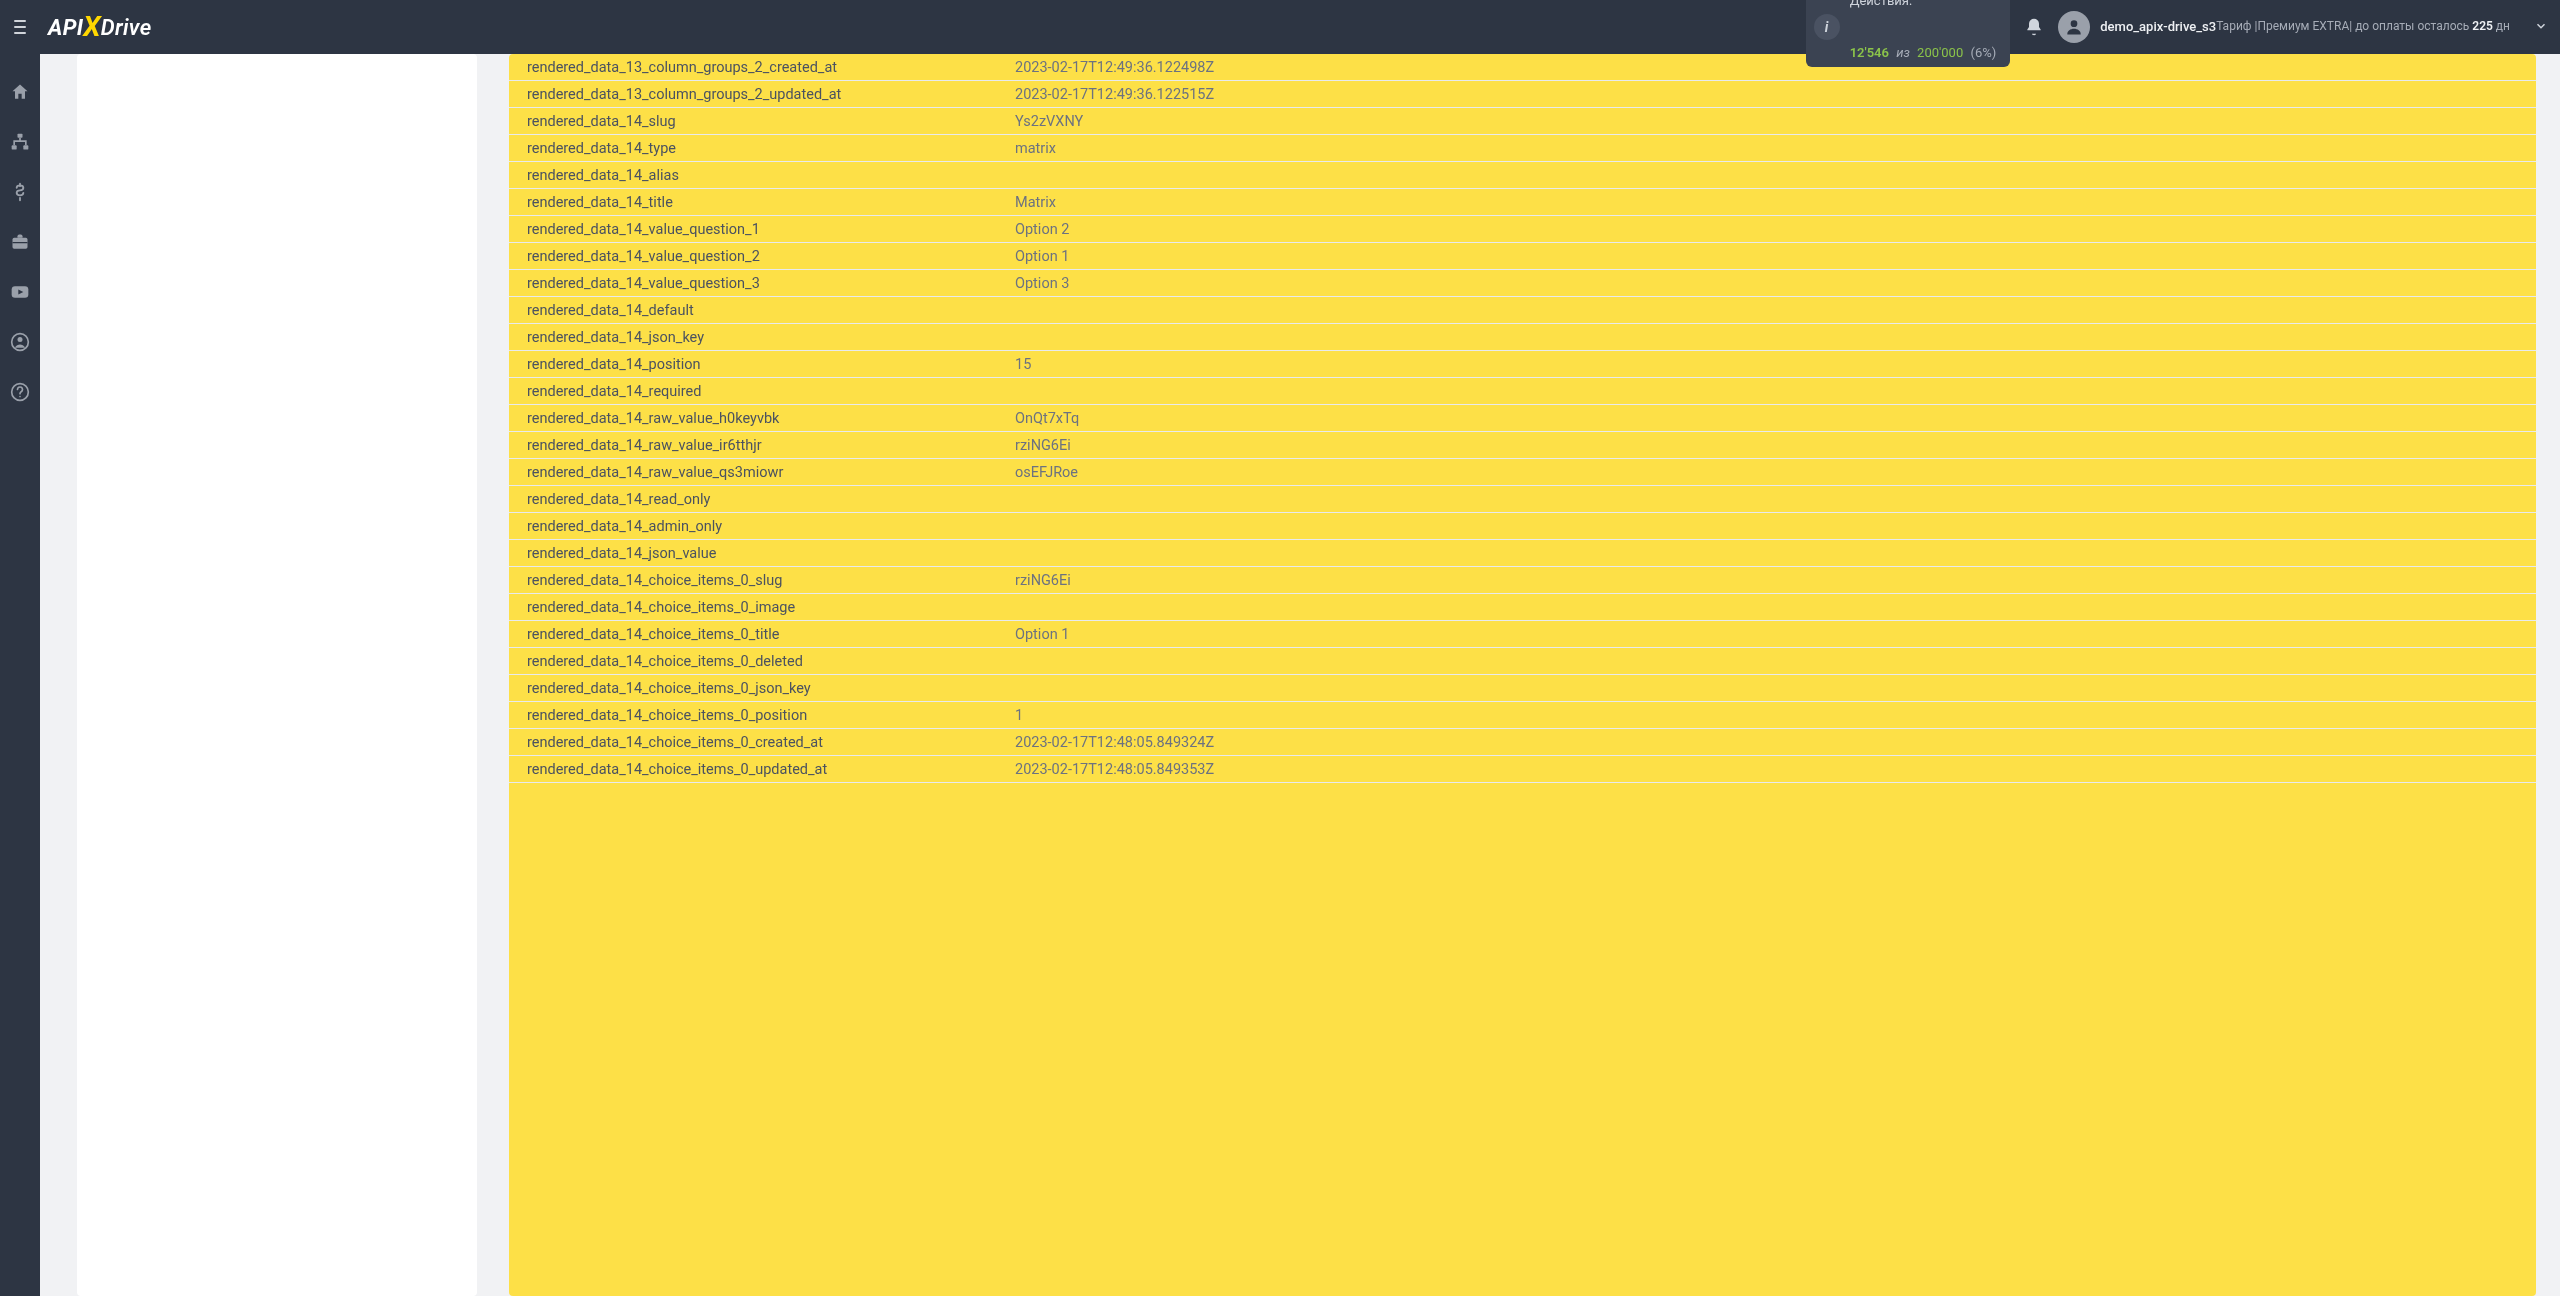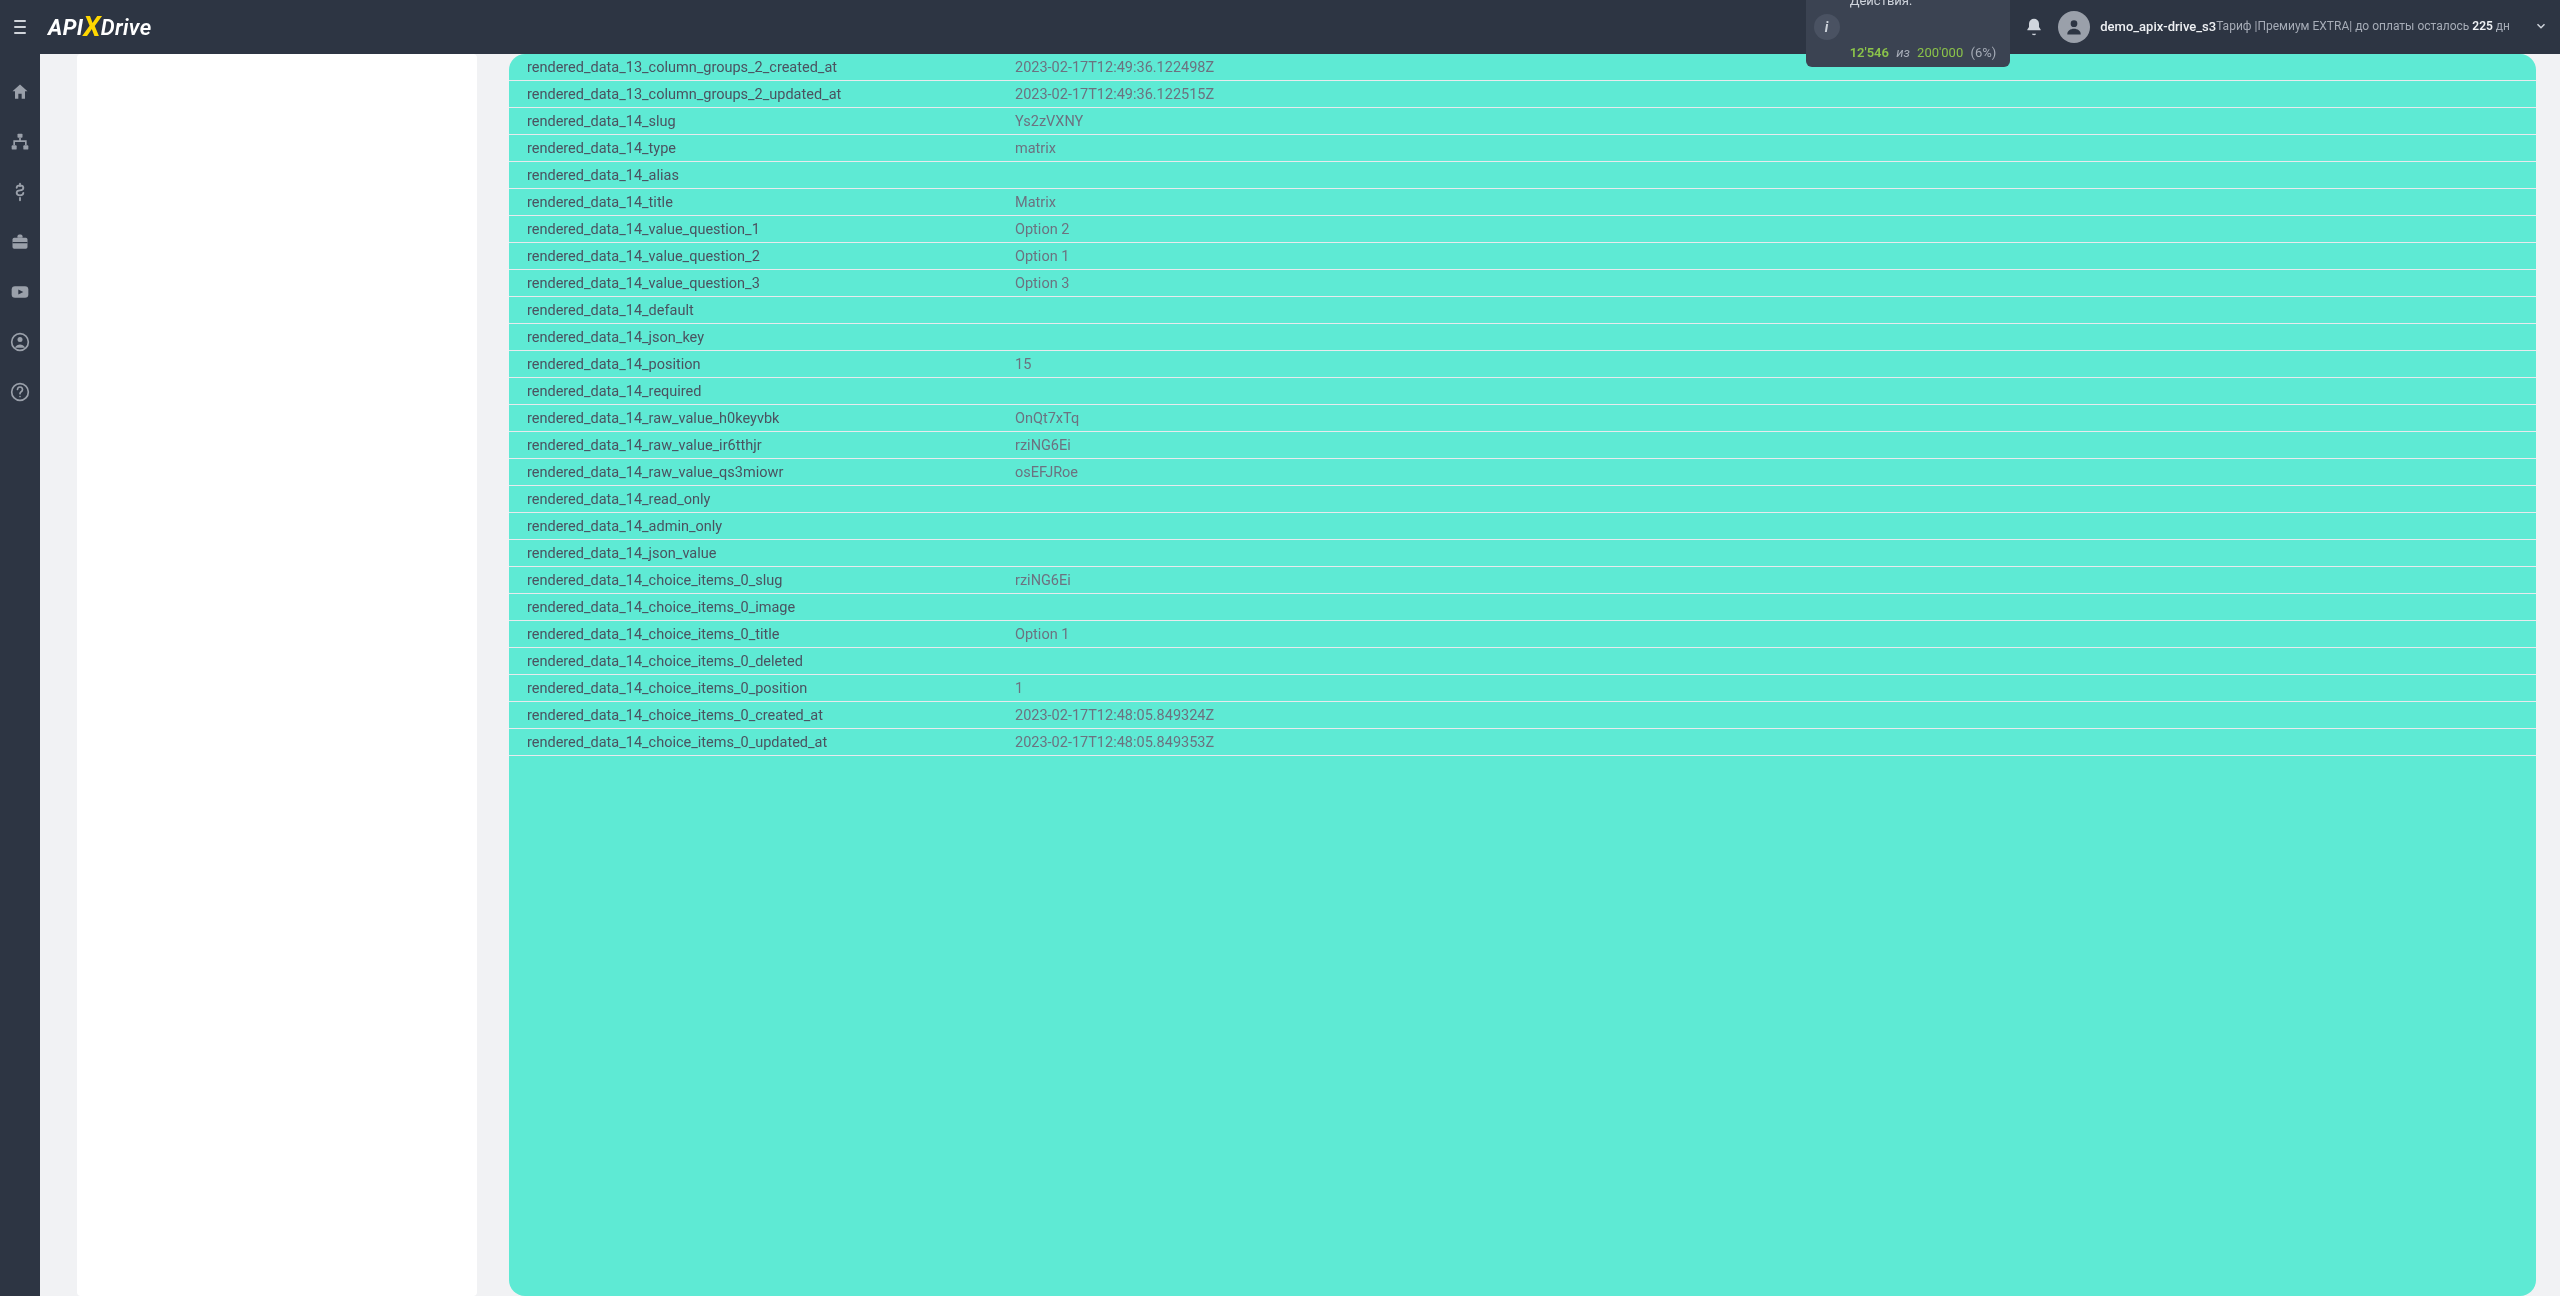--- a/index.html
+++ b/index.html
@@ -98,22 +98,22 @@
 }
 .left-gutter-panel {
   width: 400px;
   margin: 0 0 0 37px;
   background: #fff;
   border-radius: 4px;
 }
 .data-panel {
   flex: 1;
   margin: 0 24px 0 32px;
-  background: #5eead4;
-  border-radius: 16px;
+  background: #fde047;
+  border-radius: 4px;
 }
 
 .kv-row {
   display: flex;
   align-items: center;
   border-bottom: 1px solid var(--row-border);
   font-size: 14.5px;
   padding: 4px 0;
   min-height: 27px;
 }
@@ -325,20 +325,24 @@
         </div>
         <div class="kv-row">
           <div class="kv-key">rendered_data_14_choice_items_0_title</div>
           <div class="kv-val">Option 1</div>
         </div>
         <div class="kv-row">
           <div class="kv-key">rendered_data_14_choice_items_0_deleted</div>
           <div class="kv-val"></div>
         </div>
         <div class="kv-row">
+          <div class="kv-key">rendered_data_14_choice_items_0_json_key</div>
+          <div class="kv-val"></div>
+        </div>
+        <div class="kv-row">
           <div class="kv-key">rendered_data_14_choice_items_0_position</div>
           <div class="kv-val">1</div>
         </div>
         <div class="kv-row">
           <div class="kv-key">rendered_data_14_choice_items_0_created_at</div>
           <div class="kv-val">2023-02-17T12:48:05.849324Z</div>
         </div>
         <div class="kv-row">
           <div class="kv-key">rendered_data_14_choice_items_0_updated_at</div>
           <div class="kv-val">2023-02-17T12:48:05.849353Z</div>

